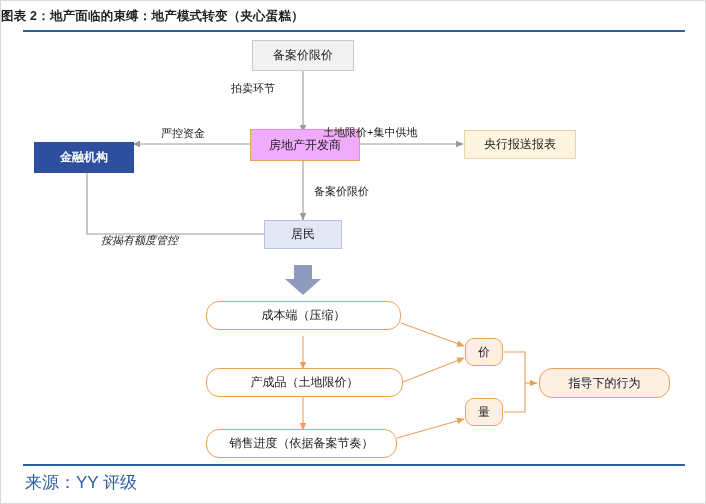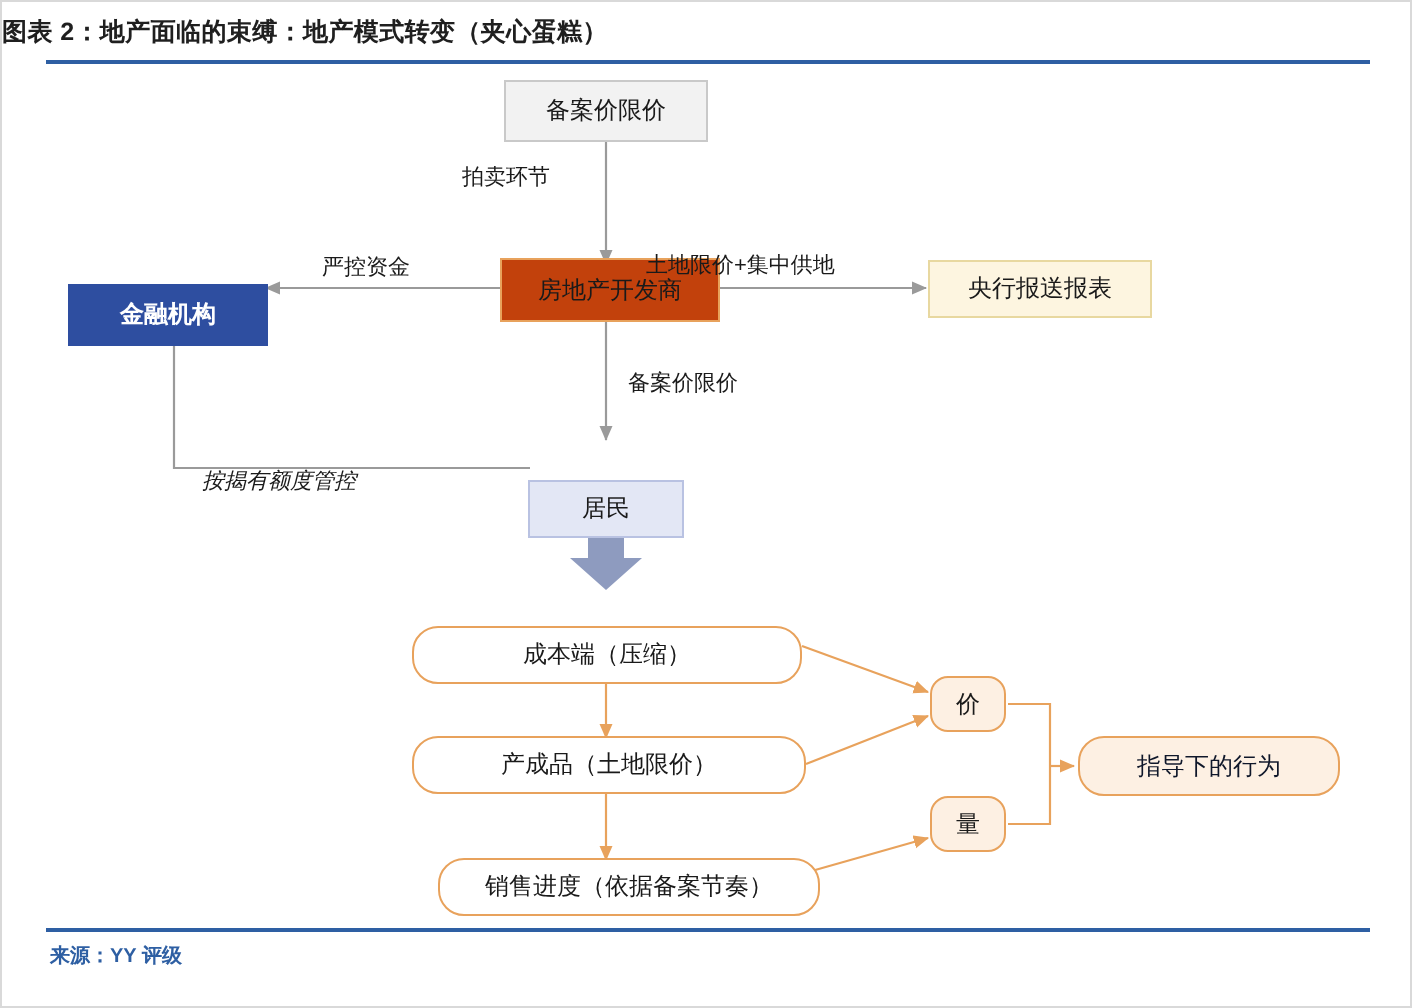--- a/index.html
+++ b/index.html
@@ -52,23 +52,22 @@
   .rule-bottom {
     left: 22px;
     top: 463px;
     width: 662px;
     height: 1.5px;
   }
   .source {
     position: absolute;
     left: 24px;
     top: 470px;
-    font-size: 10px;
+    font-size: 17px;
     color: #2e5fa3;
-    font-weight: bold;
   }
   svg.canvas {
     position: absolute;
     left: 0;
     top: 0;
     width: 706px;
     height: 504px;
   }
   .node {
     position: absolute;
@@ -84,21 +83,21 @@
     border: 1px solid #c9c9c9;
     color: #1a1a1a;
   }
   .node.blue-solid {
     background: #2e4ea0;
     border: 1px solid #2e4ea0;
     color: #ffffff;
     font-weight: bold;
   }
   .node.orange {
-    background: #c2410c;
+    background: #f0abfc;
     border: 1px solid #e8a25c;
     color: #1a1a1a;
   }
   .node.cream {
     background: #fdf5e0;
     border: 1px solid #e8d8a0;
     color: #1a1a1a;
   }
   .node.lav {
     background: #e3e7f5;
@@ -194,33 +193,33 @@
   </div>
 
   <div class="node orange" style="left:249px; top:128px; width:110px; height:32px;">
     <span>房地产开发商</span>
   </div>
 
   <div class="node cream" style="left:463px; top:129px; width:112px; height:29px;">
     <span>央行报送报表</span>
   </div>
 
-  <div class="node lav" style="left:263px; top:219px; width:78px; height:29px;margin-top:20px;">
+  <div class="node lav" style="left:263px; top:219px; width:78px; height:29px;">
     <span>居民</span>
   </div>
 
-  <div class="node round" style="left:205px; top:312px; width:195px; height:29px;">
+  <div class="node round" style="left:205px; top:300px; width:195px; height:29px;">
     <span>成本端（压缩）</span>
   </div>
 
   <div class="node round" style="left:205px; top:367px; width:197px; height:29px;">
     <span>产成品（土地限价）</span>
   </div>
 
-  <div class="node round" style="left:218px; top:428px; width:191px; height:29px;">
+  <div class="node round" style="left:205px; top:428px; width:191px; height:29px;">
     <span>销售进度（依据备案节奏）</span>
   </div>
 
   <div class="node round-small" style="left:464px; top:337px; width:38px; height:28px;">
     <span>价</span>
   </div>
 
   <div class="node round-small" style="left:464px; top:397px; width:38px; height:28px;">
     <span>量</span>
   </div>

